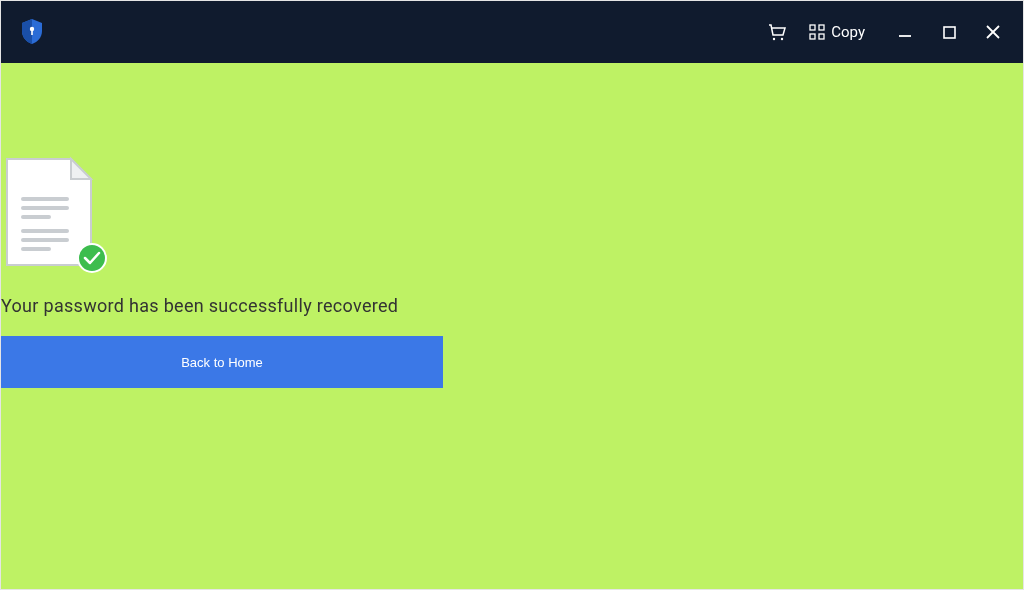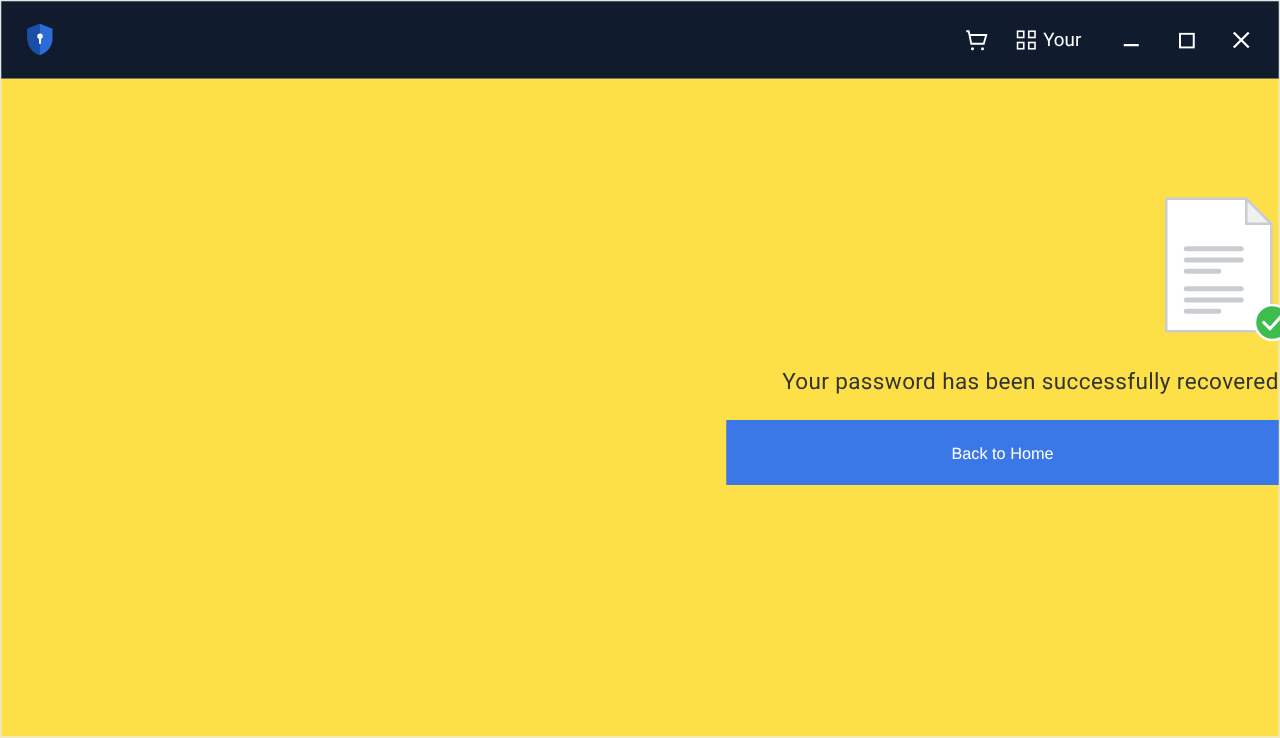--- a/index.html
+++ b/index.html
@@ -72,24 +72,24 @@
       color: #ffffff;
     }
     .window-controls {
       display: flex;
       align-items: center;
       gap: 24px;
       margin-left: 8px;
     }
     .content {
       flex: 1;
-      background: #fde047;
+      background: #bef264;
       display: flex;
       flex-direction: column;
-      align-items: flex-end;
+      align-items: flex-start;
       padding-top: 92px;
     }
     .doc-icon-wrap {
       position: relative;
       width: 96px;
       height: 114px;
       margin-bottom: 26px;
     }
     .success-badge {
       position: absolute;
@@ -155,21 +155,21 @@
           <circle cx="15" cy="17" r="1.2" fill="#ffffff" stroke="none"></circle>
         </svg>
       </div>
       <div class="menu-group">
         <svg width="16" height="16" viewBox="0 0 16 16" fill="none" stroke="#ffffff" stroke-width="1.3">
           <rect x="1" y="1" width="5" height="5"></rect>
           <rect x="10" y="1" width="5" height="5"></rect>
           <rect x="1" y="10" width="5" height="5"></rect>
           <rect x="10" y="10" width="5" height="5"></rect>
         </svg>
-        <span class="menu-label">Your</span>
+        <span class="menu-label">Copy</span>
       </div>
       <div class="window-controls">
         <div class="titlebar-icon">
           <svg width="14" height="14" viewBox="0 0 14 14" stroke="#ffffff" stroke-width="1.8">
             <line x1="1" y1="11" x2="13" y2="11"></line>
           </svg>
         </div>
         <div class="titlebar-icon">
           <svg width="13" height="13" viewBox="0 0 13 13" fill="none" stroke="#ffffff" stroke-width="1.6">
             <rect x="1" y="1" width="11" height="11"></rect>

